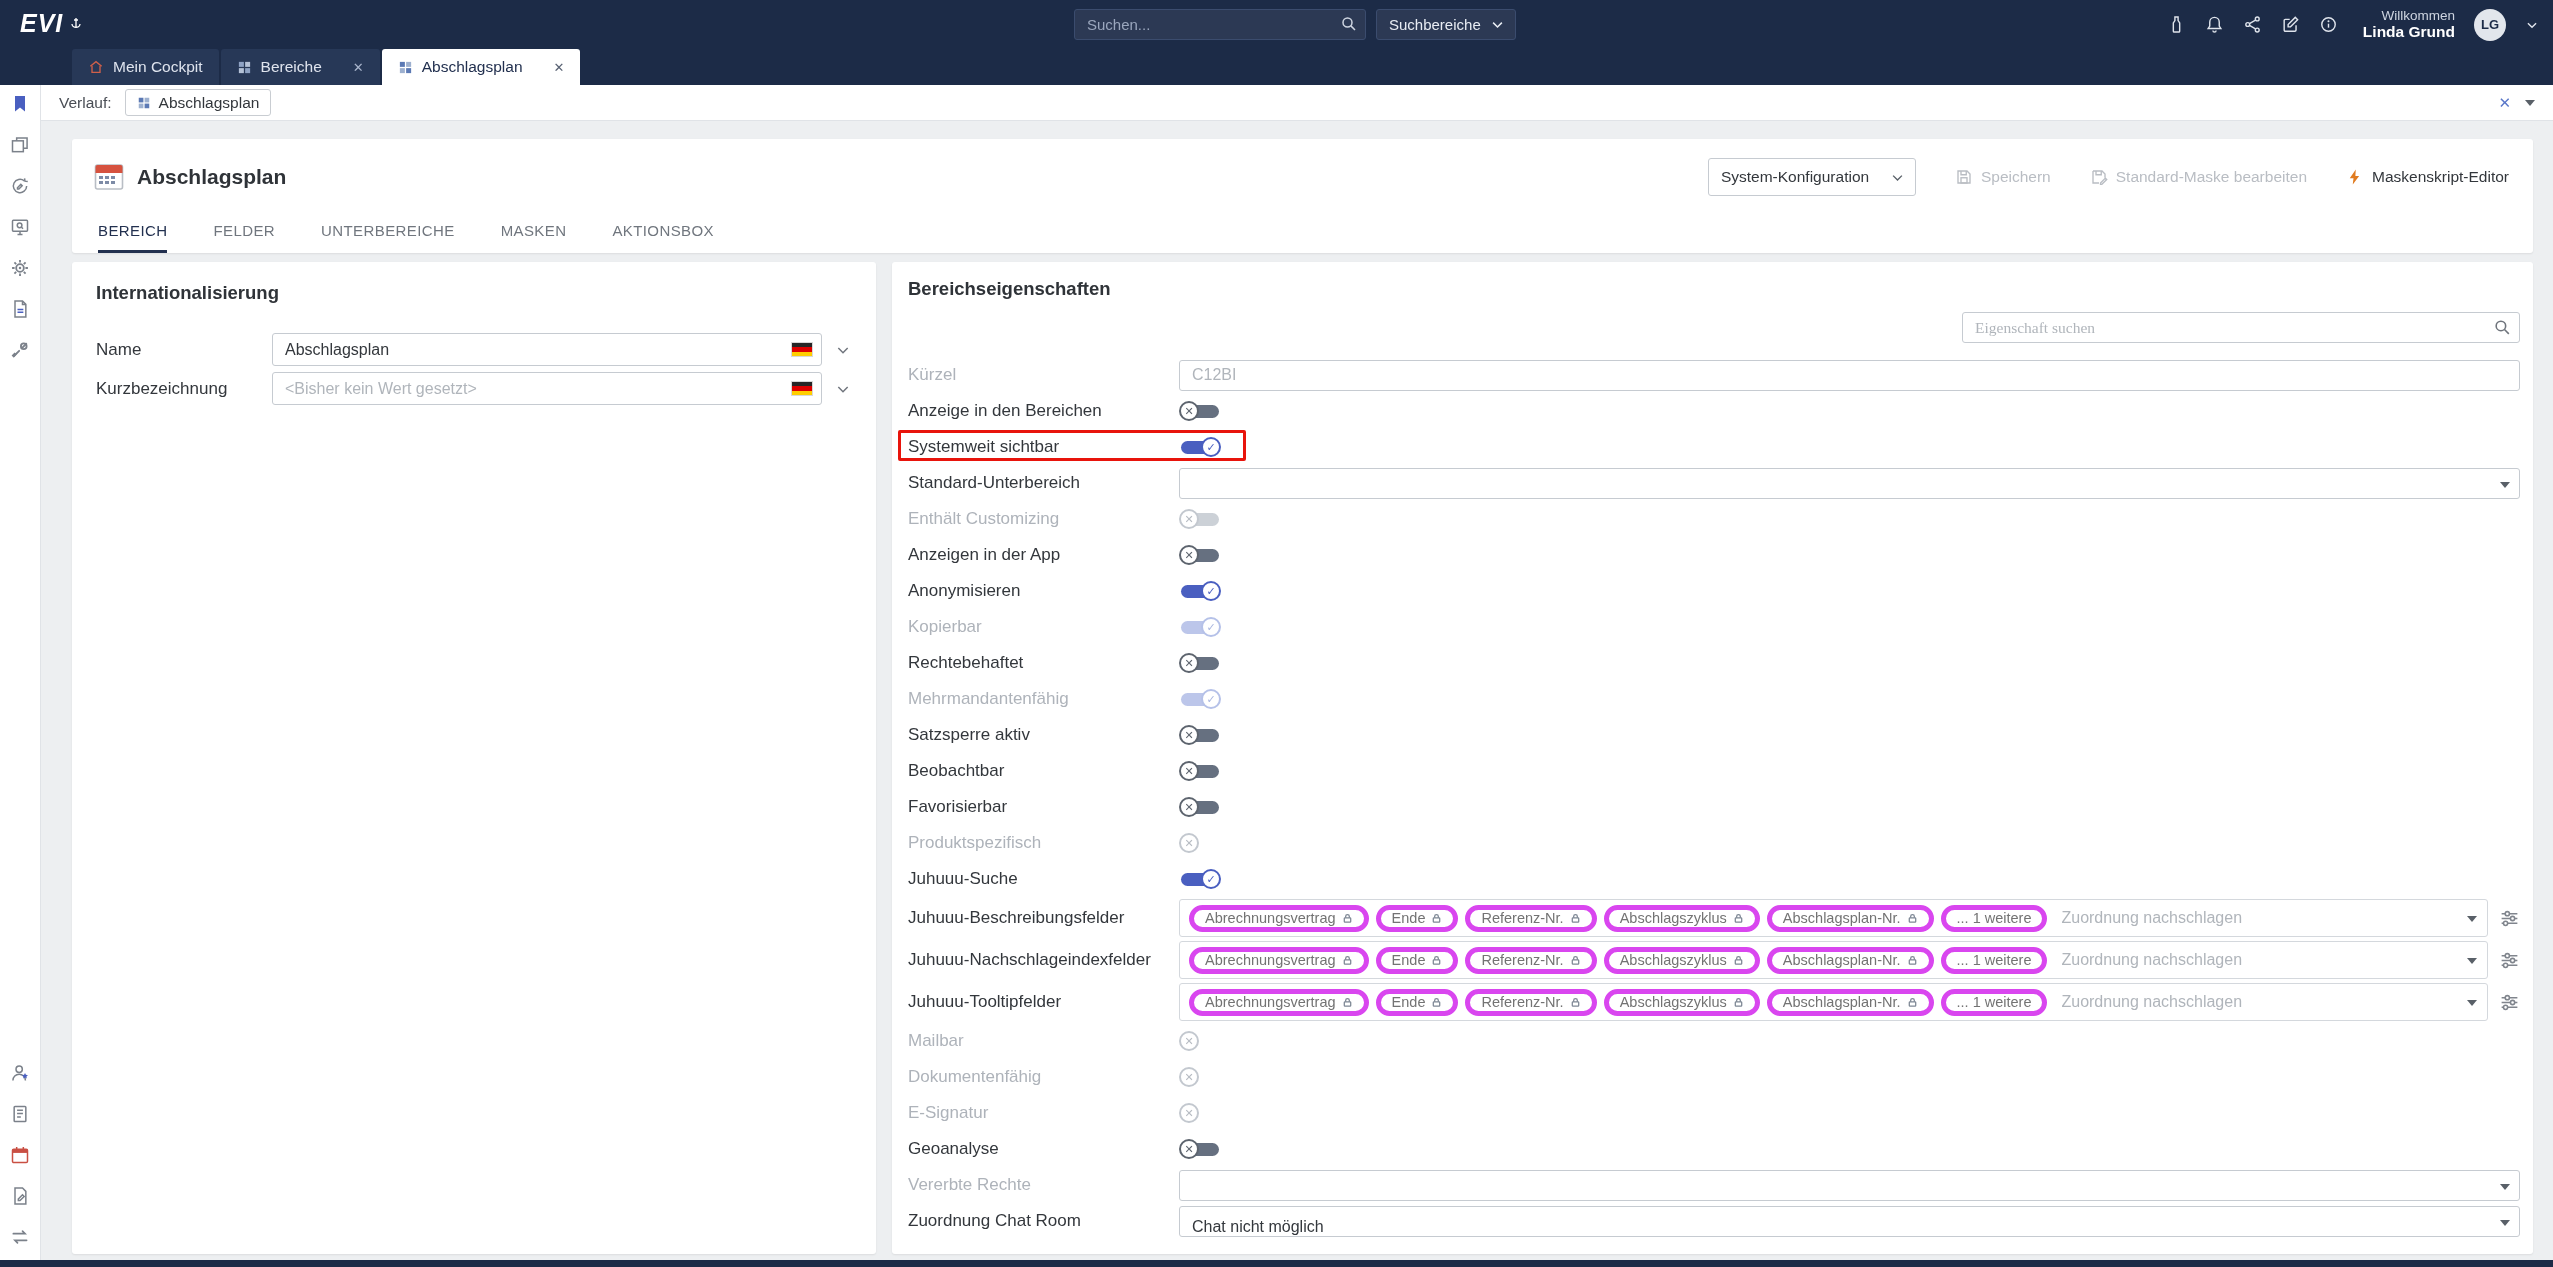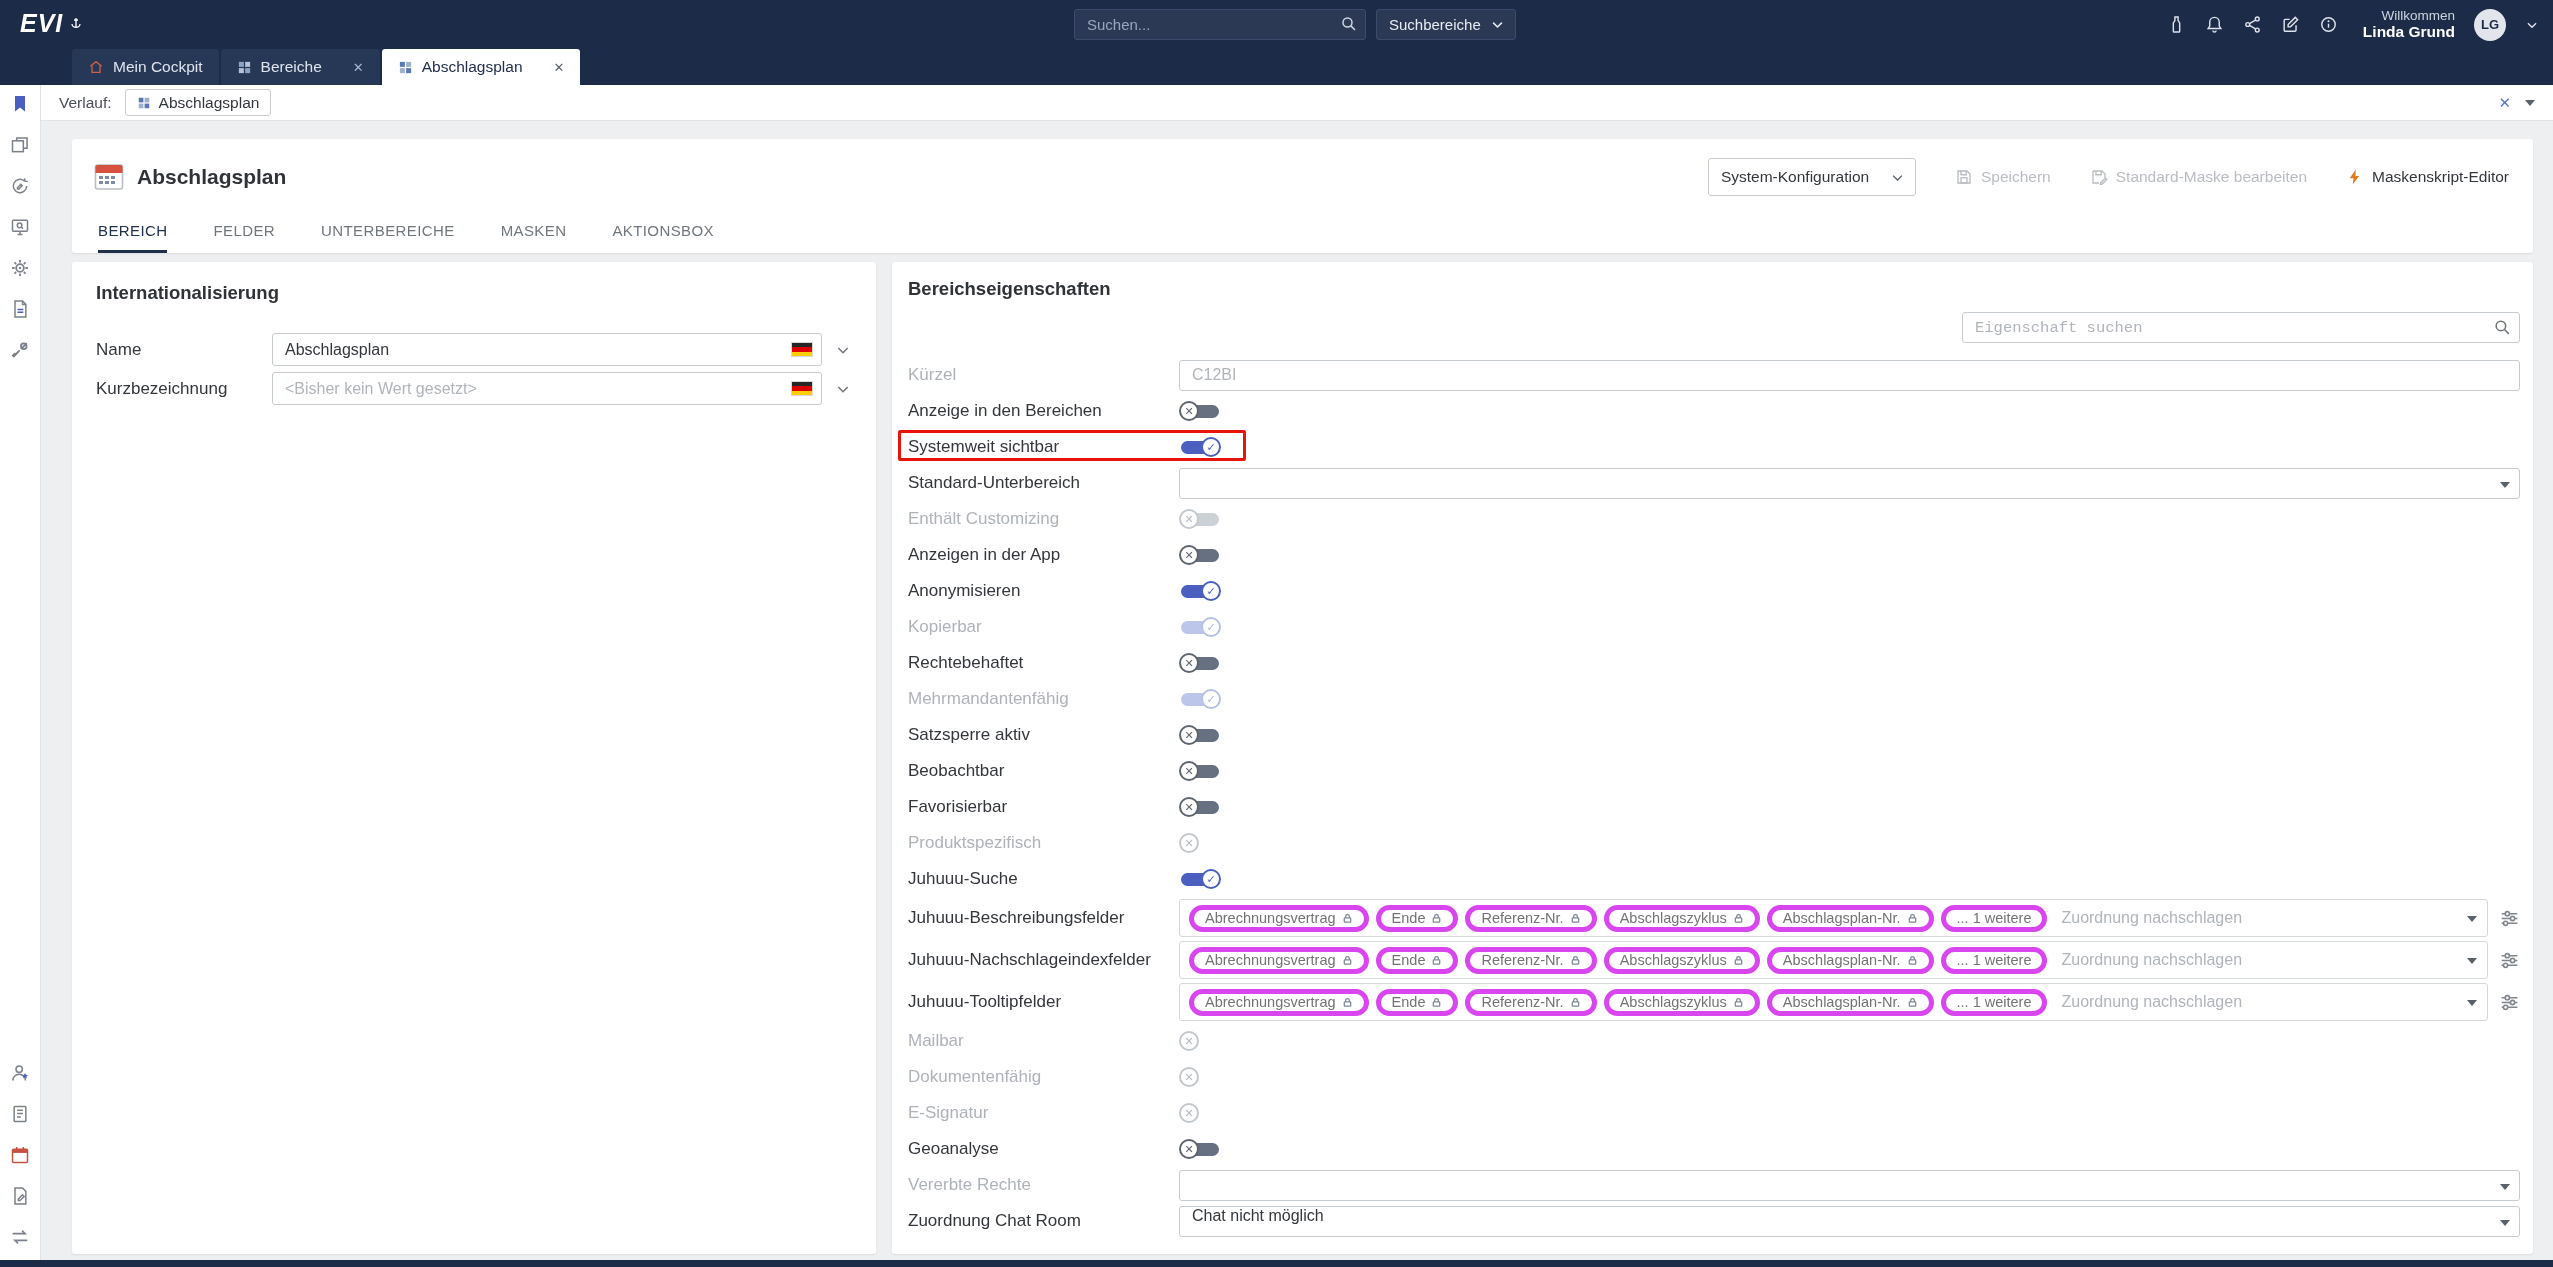--- a/index.html
+++ b/index.html
@@ -71,32 +71,32 @@
   .field-label{width:176px;font-size:17px;color:#33373c}
   .field-input-wrap{position:relative;width:550px}
   .field-input{width:100%;height:33px;border:1px solid #c6cbd1;border-radius:3px;padding:0 40px 0 12px;font-size:16px;color:#33373c;font-family:"Liberation Sans",sans-serif}
   .field-input::placeholder{color:#b0b5bb}
   .flag{position:absolute;right:10px;top:10px;width:20px;height:13px;display:flex;flex-direction:column;box-shadow:0 0 0 1px #d8d8d8}
   .flag i{flex:1}.f1{background:#262626}.f2{background:#dd0000}.f3{background:#ffce00}
   .field-chevron{margin-left:13px;color:#6f747c;display:flex}
 
   
   .prop-search{margin:12px 0 14px auto;width:558px;position:relative}
-  .prop-search input{width:100%;height:31px;border:1px solid #c6cbd1;border-radius:3px;padding:0 36px 0 12px;font-size:15.5px;color:#33373c;font-family:Liberation Mono, monospace}
+  .prop-search input{width:100%;height:31px;border:1px solid #c6cbd1;border-radius:3px;padding:0 36px 0 12px;font-size:15.5px;color:#33373c;font-family:Liberation Serif, serif}
   .prop-search input::placeholder{color:#b0b5bb}
   .prop-search .mag{position:absolute;right:8px;top:6px;color:#6f747c}
 
   .prop-row{position:relative;display:flex;align-items:center;height:36px}
   .prop-row.tall{height:42px}
   .prop-label{width:271px;flex:none;font-size:17px;color:#33373c}
   .prop-label.muted{color:#aeb3ba}
   .prop-control{flex:1;display:flex;align-items:center}
   .prop-input{width:100%;height:31px;border:1px solid #c6cbd1;border-radius:3px;padding:0 12px;font-size:16px;color:#33373c;font-family:"Liberation Sans",sans-serif}
   .prop-input.muted-text{color:#b0b5bb}
-  .prop-select{position:relative;width:100%;height:31px;border:1px solid #c6cbd1;border-radius:3px;background:#fff;display:flex;align-items:flex-start;padding:0 30px 0 12px;font-size:16px;color:#33373c}
+  .prop-select{position:relative;width:100%;height:31px;border:1px solid #c6cbd1;border-radius:3px;background:#fff;display:flex;align-items:flex-end;padding:0 30px 0 12px;font-size:16px;color:#33373c}
   .tri{width:0;height:0;border-left:5px solid transparent;border-right:5px solid transparent;border-top:6px solid #596068;position:absolute;right:9px;top:13px}
   .chips-field .tri{top:16px;right:10px}
 
   .switch{position:relative;width:42px;height:20px;flex:none}
   .switch .track{position:absolute;left:2px;right:2px;top:4px;height:13px;border-radius:7px;background:#667080}
   .switch .knob{position:absolute;top:0;width:20px;height:20px;border-radius:50%;background:#fff;border:2px solid #5d646e;color:#5d646e;font-size:11px;line-height:16px;text-align:center;left:0}
   .switch.on .track{background:#4a5fc0}
   .switch.on .knob{left:auto;right:0;border-color:#4a5fc0;color:#4a5fc0}
   .switch.off.disabled .track{background:#ccd1d7}
   .switch.off.disabled .knob{border-color:#c3c8cf;color:#b6bbc2}

